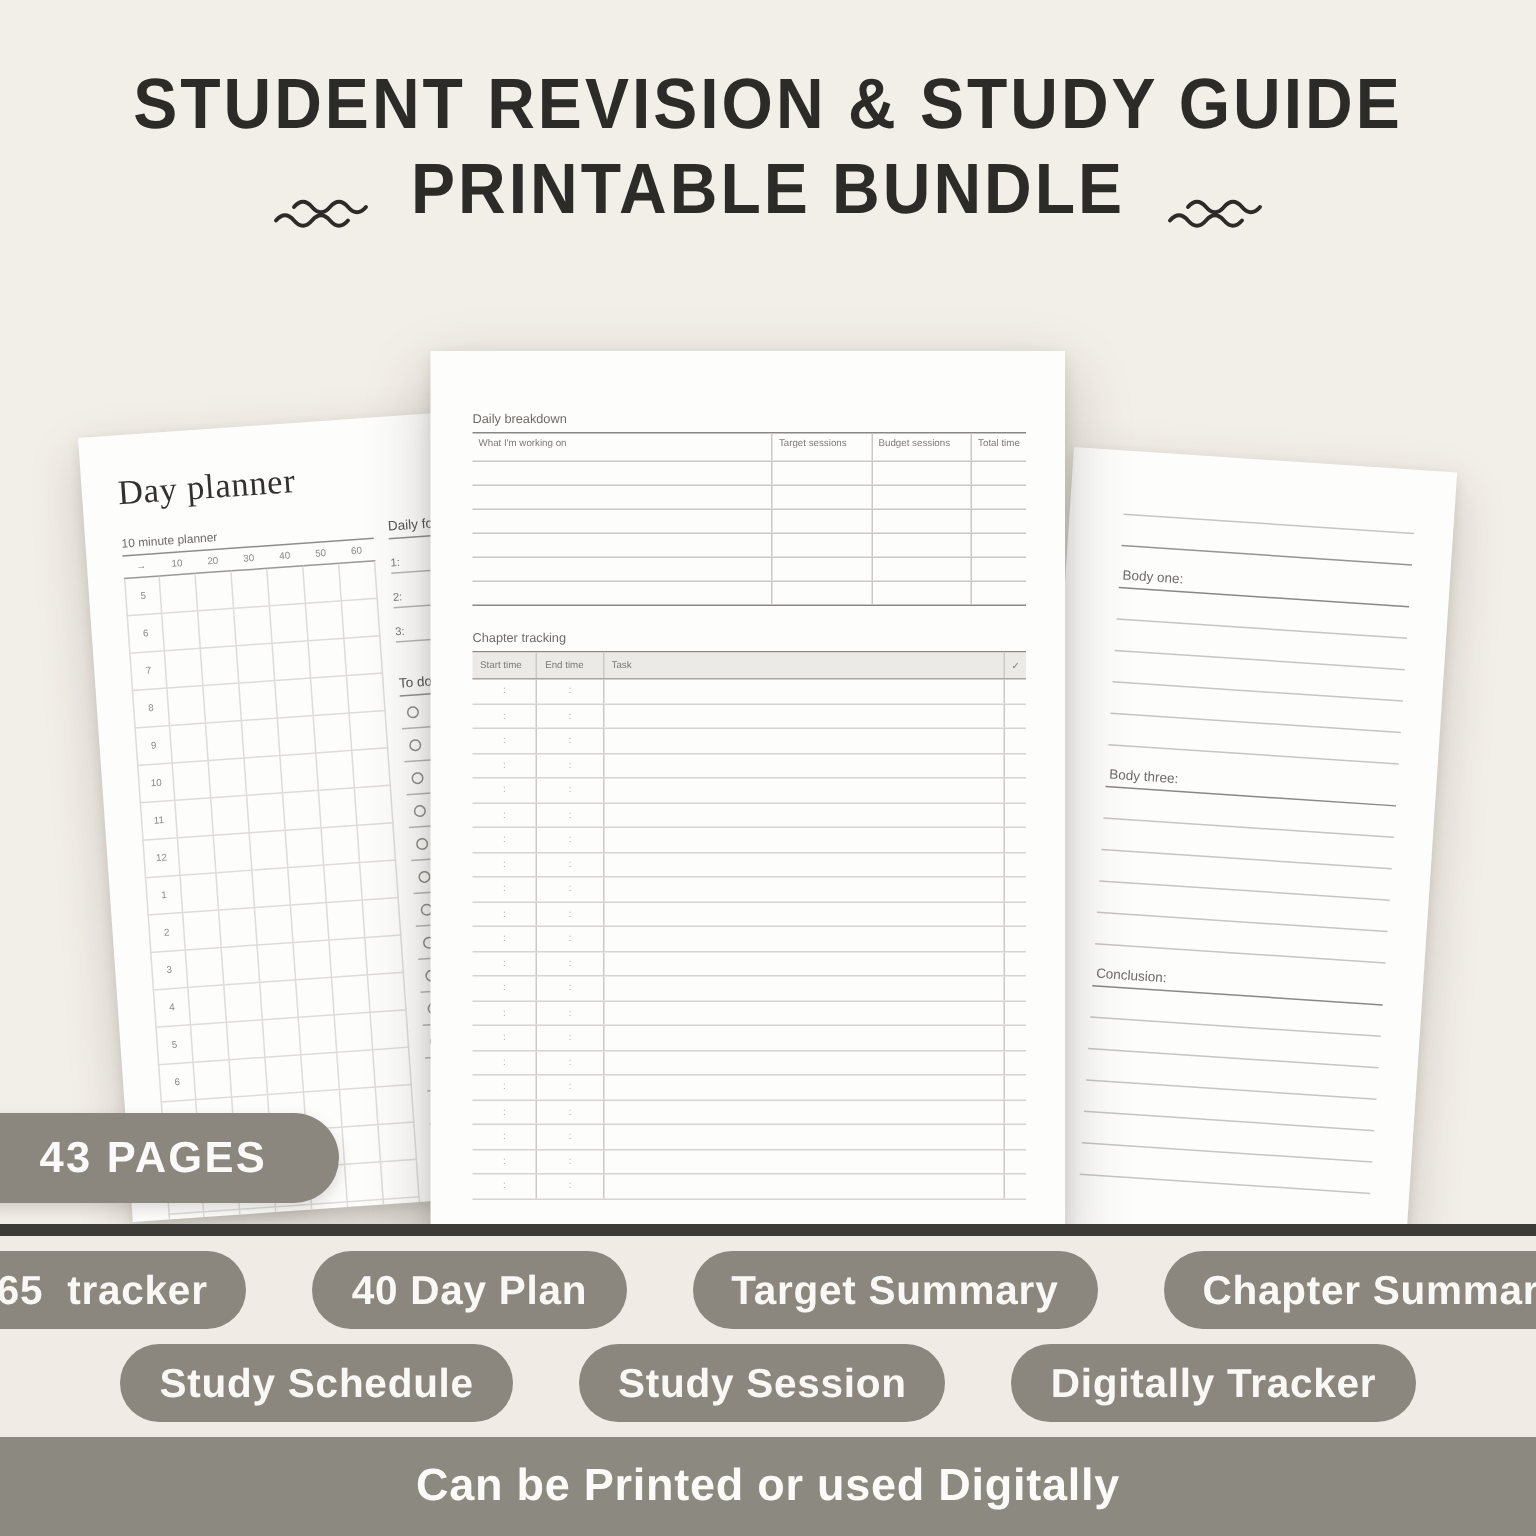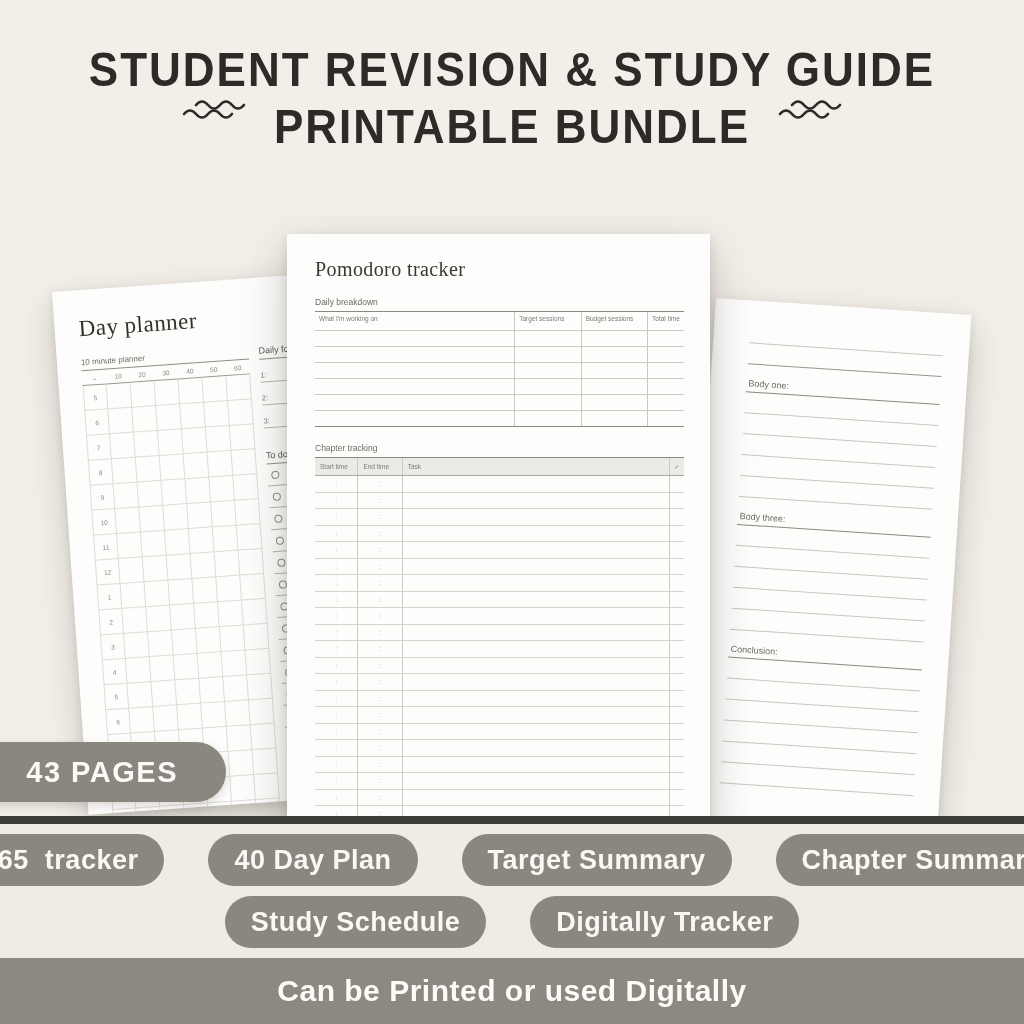--- a/index.html
+++ b/index.html
@@ -12,21 +12,21 @@
 
   
   .hero-title {
     position:absolute; top:42px; left:0; width:1024px;
     text-align:center; color:#2d2b28;
   }
   .hero-title .line { 
     font-size:44px; font-weight:700; letter-spacing:2px;
     transform:scaleY(1.08); line-height:1.25;
   }
-  .line2wrap { display:flex; align-items:flex-start; justify-content:center; gap:28px; margin-top:2px; }
+  .line2wrap { display:flex; align-items:flex-end; justify-content:center; gap:28px; margin-top:2px; }
   .wave svg { display:block; }
 
   
   .pages { position:absolute; top:180px; left:0; width:1024px; height:636px; overflow:hidden; }
 
   .page {
     position:absolute; background:#fdfdfc;
     box-shadow:0 14px 34px rgba(60,55,45,.22), 0 3px 8px rgba(60,55,45,.12);
   }
 
@@ -362,21 +362,20 @@
         <div class="cs-line"></div>
         <div class="cs-line"></div>
         <div class="cs-line"></div>
         <div class="cs-line"></div>
         <div class="cs-line"></div>
         <div class="cs-line"></div>
       </div>
   </div>
 
   <div class="page page-center">
-    <div class="pm-title">Pomodoro tracker</div>
     <div class="pm-seclabel">Daily breakdown</div>
     <div class="t1" id="pomo-t1">
         <div class="tr hr">
           <div class="c c1">What I'm working on</div>
           <div class="c c2">Target sessions</div>
           <div class="c c3">Budget sessions</div>
           <div class="c c4">Total time</div>
         </div>
         <div class="tr">
           <div class="c c1"></div>
@@ -562,19 +561,20 @@
 
 <div class="features">
   <div class="pill-row" id="row1-pills">
       <div class="pill">365  tracker</div>
       <div class="pill">40 Day Plan</div>
       <div class="pill">Target Summary</div>
       <div class="pill">Chapter Summary</div>
     </div>
   <div class="pill-row" id="row2-pills">
       <div class="pill">Study Schedule</div>
+      <div class="pill">Study Session</div>
       <div class="pill">Digitally Tracker</div>
     </div>
 </div>
 
 <div class="footer-band">
   <div class="footer-text">Can be Printed or used Digitally</div>
 </div>
 
 </body></html>

